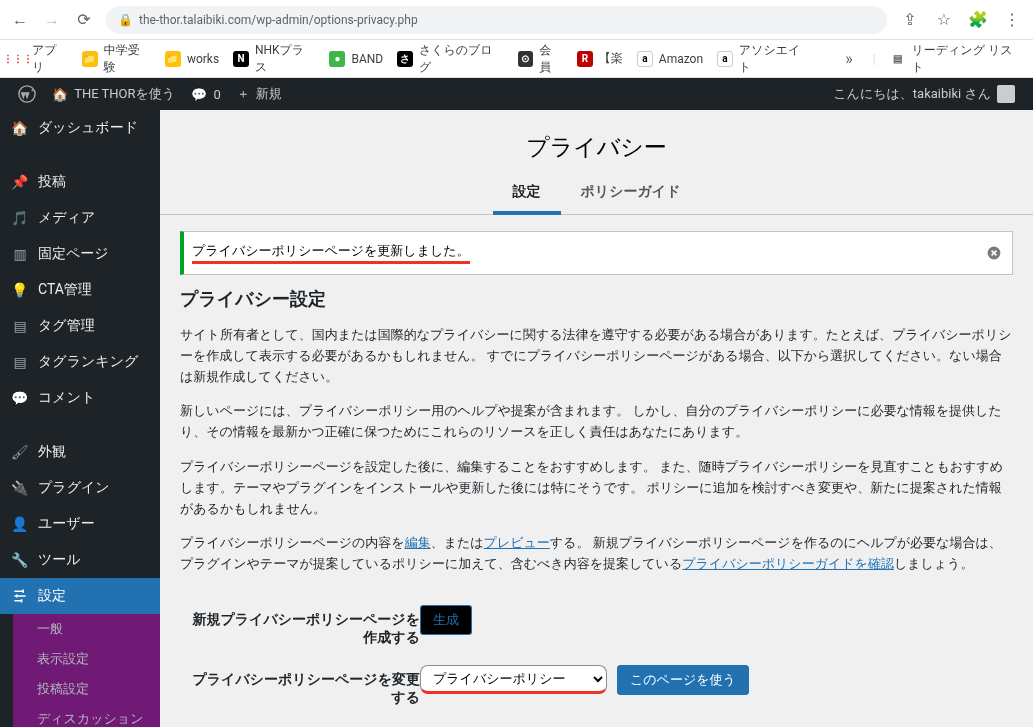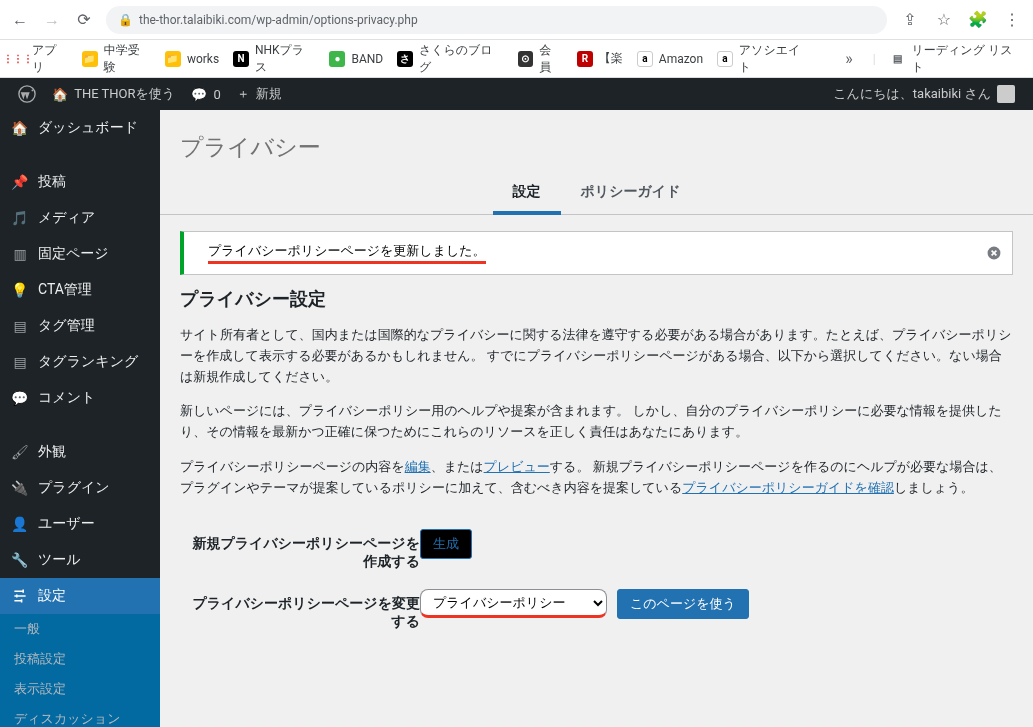--- a/index.html
+++ b/index.html
@@ -28,31 +28,31 @@
     
     .main { display:flex; height:calc(727px - 40px - 38px - 32px); }
 
     
     .sidebar { width:160px; background:#1d2327; color:#eee; font-size:14px; overflow-y:auto; }
     .menu-item { display:flex; align-items:center; gap:8px; padding:8px 10px; cursor:pointer; color:#eee; }
     .menu-item .mic { width:20px; height:20px; display:flex; align-items:center; justify-content:center; color:#9ca2a7; }
     .menu-item.cur { background:#2271b1; color:#fff; position:relative; }
     .menu-item.cur .mic { color:#fff; }
     .menu-item.cur::after { content:''; position:absolute; right:-8px; top:50%; margin-top:-8px; border:8px solid transparent; border-right-color:#f0f0f1; }
-    .sub-item { padding:6px 10px 6px 14px; font-size:13px; background:#0369a1; color:#b4b9be; cursor:pointer; }
+    .sub-item { padding:6px 10px 6px 24px; font-size:13px; background:#701a75; color:#b4b9be; cursor:pointer;margin-left:13px; }
 
     
     .content { flex:1; overflow-y:auto; padding:0; }
-    .page-title { font-size:23px; font-weight:400; padding:22px 20px 10px; color:#737373; }
+    .page-title { font-size:23px; font-weight:400; padding:22px 20px 10px; color:#000000; text-align:center; }
     .tabs { display:flex; justify-content:center; border-bottom:1px solid #c3c4c7; }
     .tab { padding:10px 20px; font-size:14px; color:#50575e; border-bottom:4px solid transparent; margin-bottom:-1px; cursor:pointer; font-weight:600; }
     .tab.active { color:#1d2327; border-bottom-color:#2271b1; }
 
     .inner { padding:16px 20px; }
-    .notice { background:#fff; border:1px solid #c3c4c7; border-left:4px solid #00a32a; padding:10px 38px 10px 24px; position:relative; font-size:13px; }
+    .notice { background:#fff; border:1px solid #c3c4c7; border-left:4px solid #00a32a; padding:10px 38px 10px 8px; position:relative; font-size:13px; }
     .notice-msg { display:inline-block; border-bottom:3px solid #e32; padding-bottom:1px; }
     .dismiss { position:absolute; right:8px; top:50%; transform:translateY(-50%); width:20px; height:20px; display:flex; align-items:center; justify-content:center; color:#787c82; cursor:pointer; }
 
     .section-h { font-size:18px; font-weight:600; color:#1d2327; margin:12px 0 14px; }
     .para { font-size:13px; color:#1d2327; line-height:1.6; margin-bottom:14px; }
     .para a { color:#2271b1; text-decoration:underline;text-align:right; }
 
     .form-table { margin-top:30px; }
     .form-row { display:flex; align-items:flex-start; margin-bottom:18px; }
     .form-row .lab { width:240px; font-size:14px; font-weight:600; color:#1d2327; padding-top:6px;text-align:right; }
@@ -210,22 +210,22 @@
       </div>
     <div class="menu-item cur">
         <span class="mic">
           <svg width="16" height="16" viewBox="0 0 20 20" fill="currentColor">
             <path d="M3 4h10M3 10h14M3 16h8M14 2v4M6 8v4M12 14v4" stroke="currentColor" stroke-width="2"></path>
           </svg>
         </span>
         <span>設定</span>
       </div>
     <div class="sub-item">一般</div>
+    <div class="sub-item">表示設定</div>
     <div class="sub-item">投稿設定</div>
-    <div class="sub-item">表示設定</div>
     <div class="sub-item">ディスカッション</div>
 
   </div>
 
   <div class="content">
     <h1 class="page-title">プライバシー</h1>
     <div class="tabs">
       <div class="tab active">設定</div>
       <div class="tab">ポリシーガイド</div>
     </div>
@@ -236,20 +236,21 @@
           <svg width="16" height="16" viewBox="0 0 20 20">
               <circle cx="10" cy="10" r="8" fill="#787c82"></circle>
               <path d="M7 7l6 6M13 7l-6 6" stroke="#fff" stroke-width="2"></path>
             </svg>
         </span>
       </div>
 
       <h2 class="section-h">プライバシー設定</h2>
       <p class="para">サイト所有者として、国内または国際的なプライバシーに関する法律を遵守する必要がある場合があります。たとえば、プライバシーポリシーを作成して表示する必要があるかもしれません。 すでにプライバシーポリシーページがある場合、以下から選択してください。ない場合は新規作成してください。</p>
       <p class="para">新しいページには、プライバシーポリシー用のヘルプや提案が含まれます。 しかし、自分のプライバシーポリシーに必要な情報を提供したり、その情報を最新かつ正確に保つためにこれらのリソースを正しく責任はあなたにあります。</p>
+      <p class="para">プライバシーポリシーページを設定した後に、編集することをおすすめします。 また、随時プライバシーポリシーを見直すこともおすすめします。テーマやプラグインをインストールや更新した後には特にそうです。 ポリシーに追加を検討すべき変更や、新たに提案された情報があるかもしれません。</p>
       <p class="para">
         <span>プライバシーポリシーページの内容を</span><a href="#">編集</a><span>、または</span><a href="#">プレビュー</a><span>する。 新規プライバシーポリシーページを作るのにヘルプが必要な場合は、プラグインやテーマが提案しているポリシーに加えて、含むべき内容を提案している</span><a href="#">プライバシーポリシーガイドを確認</a><span>しましょう。</span>
       </p>
 
       <div class="form-table">
         <div class="form-row">
           <div class="lab">新規プライバシーポリシーページを作成する</div>
           <div class="ctl">
             <button class="btn-sec">生成</button>
           </div>

